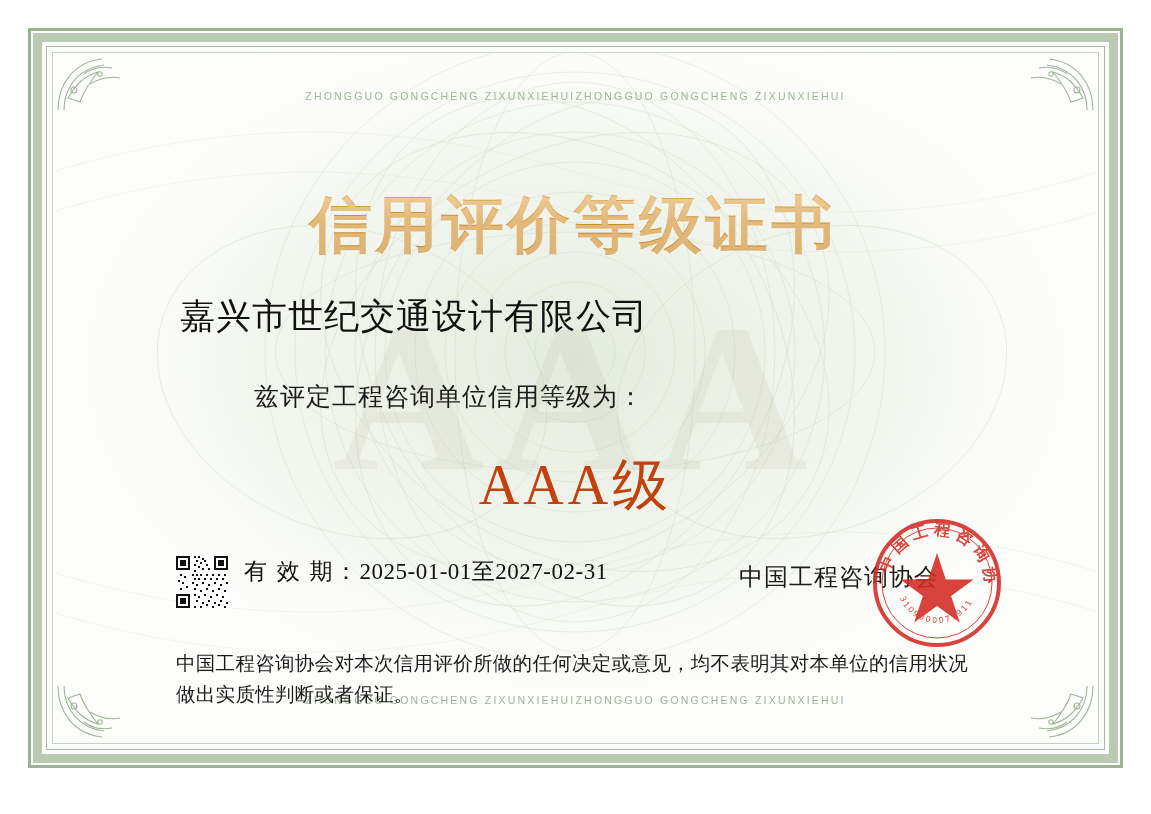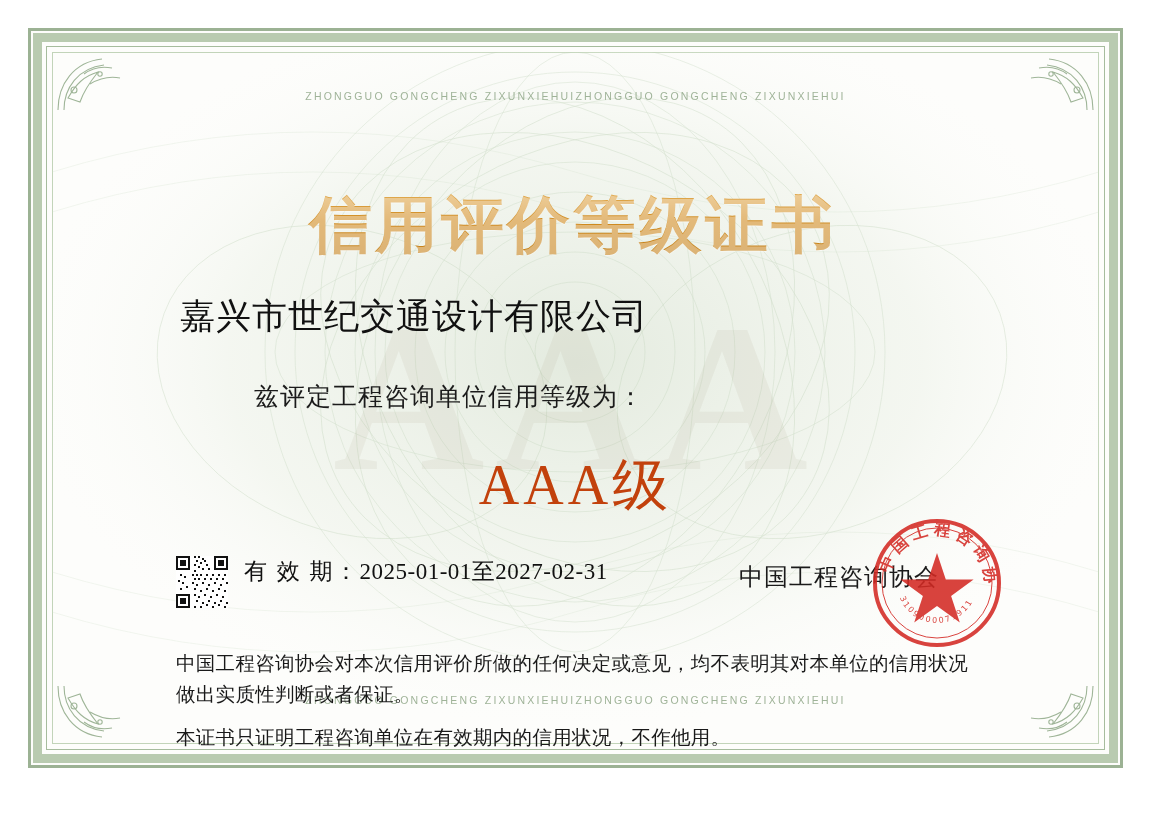--- a/index.html
+++ b/index.html
@@ -465,17 +465,16 @@
             <text font-family="'DejaVu Sans','Liberation Sans',sans-serif" font-size="8" fill="#d42a24" letter-spacing="2">
               <textPath href="#arcBottom" startOffset="12%">3109000071911</textPath>
             </text>
           </g>
         </svg>
       </div>
     </div>
 
     <div class="disclaimer">
       <p>中国工程咨询协会对本次信用评价所做的任何决定或意见，均不表明其对本单位的信用状况做出实质性判断或者保证。</p>
-      <p>本证书只证明工程咨询单位在有效期内的信用状况，不作他用。</p>
     </div>
 
   </div>
 </div>
 
 </body></html>

